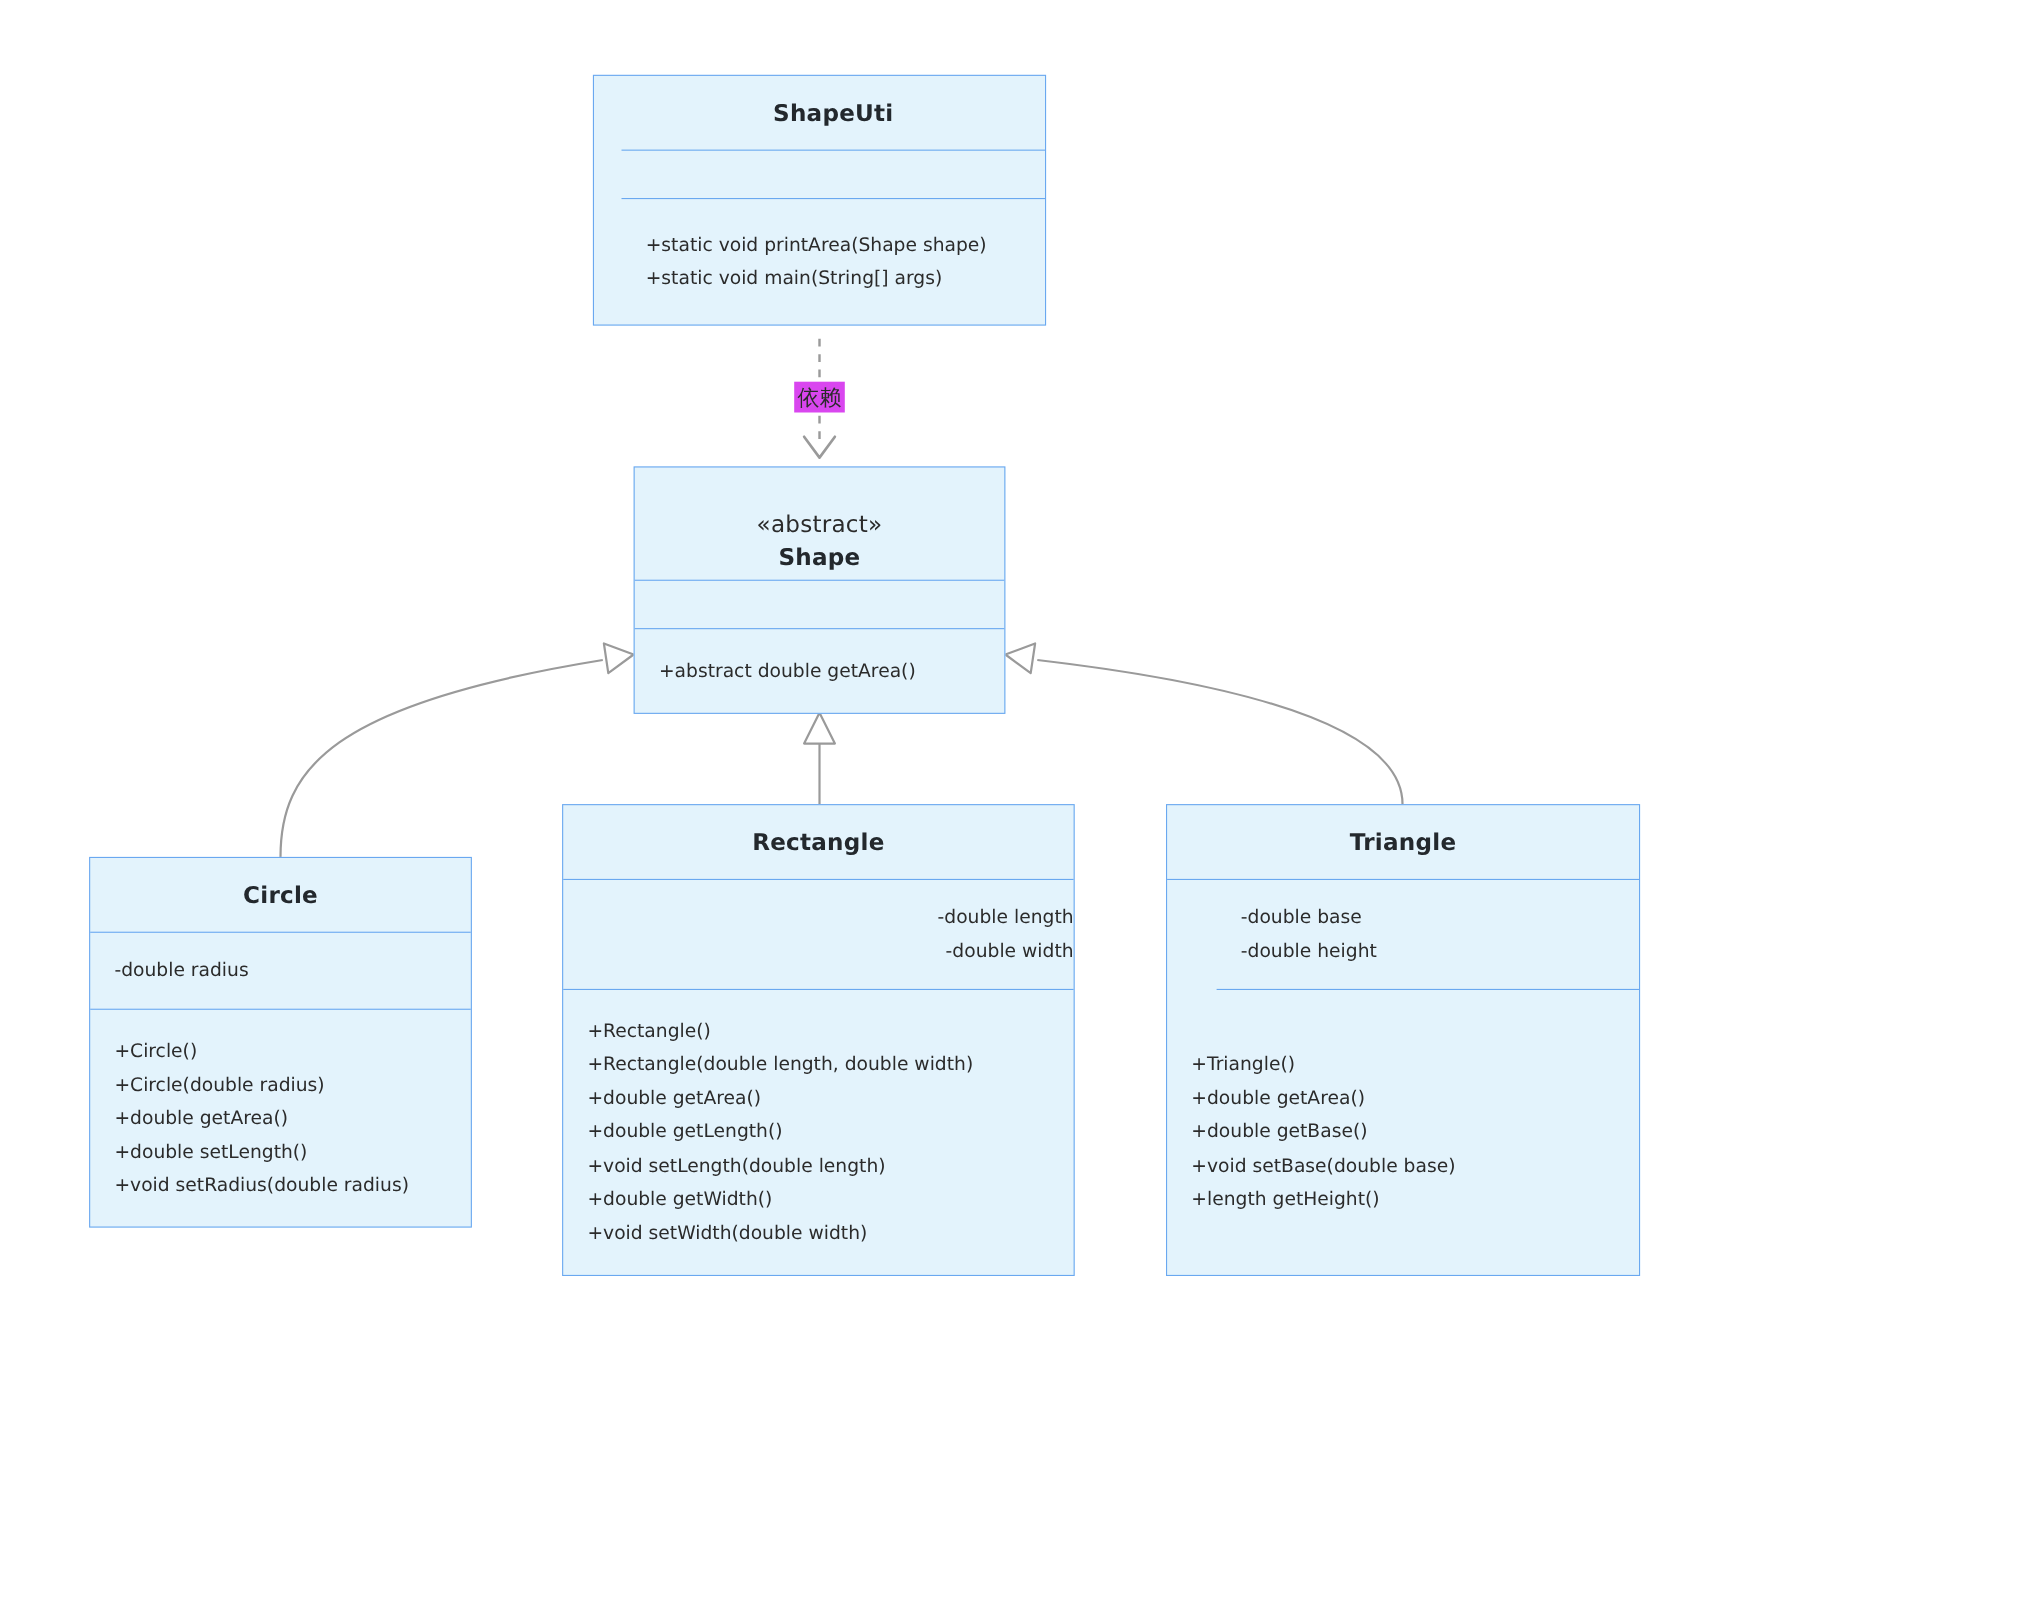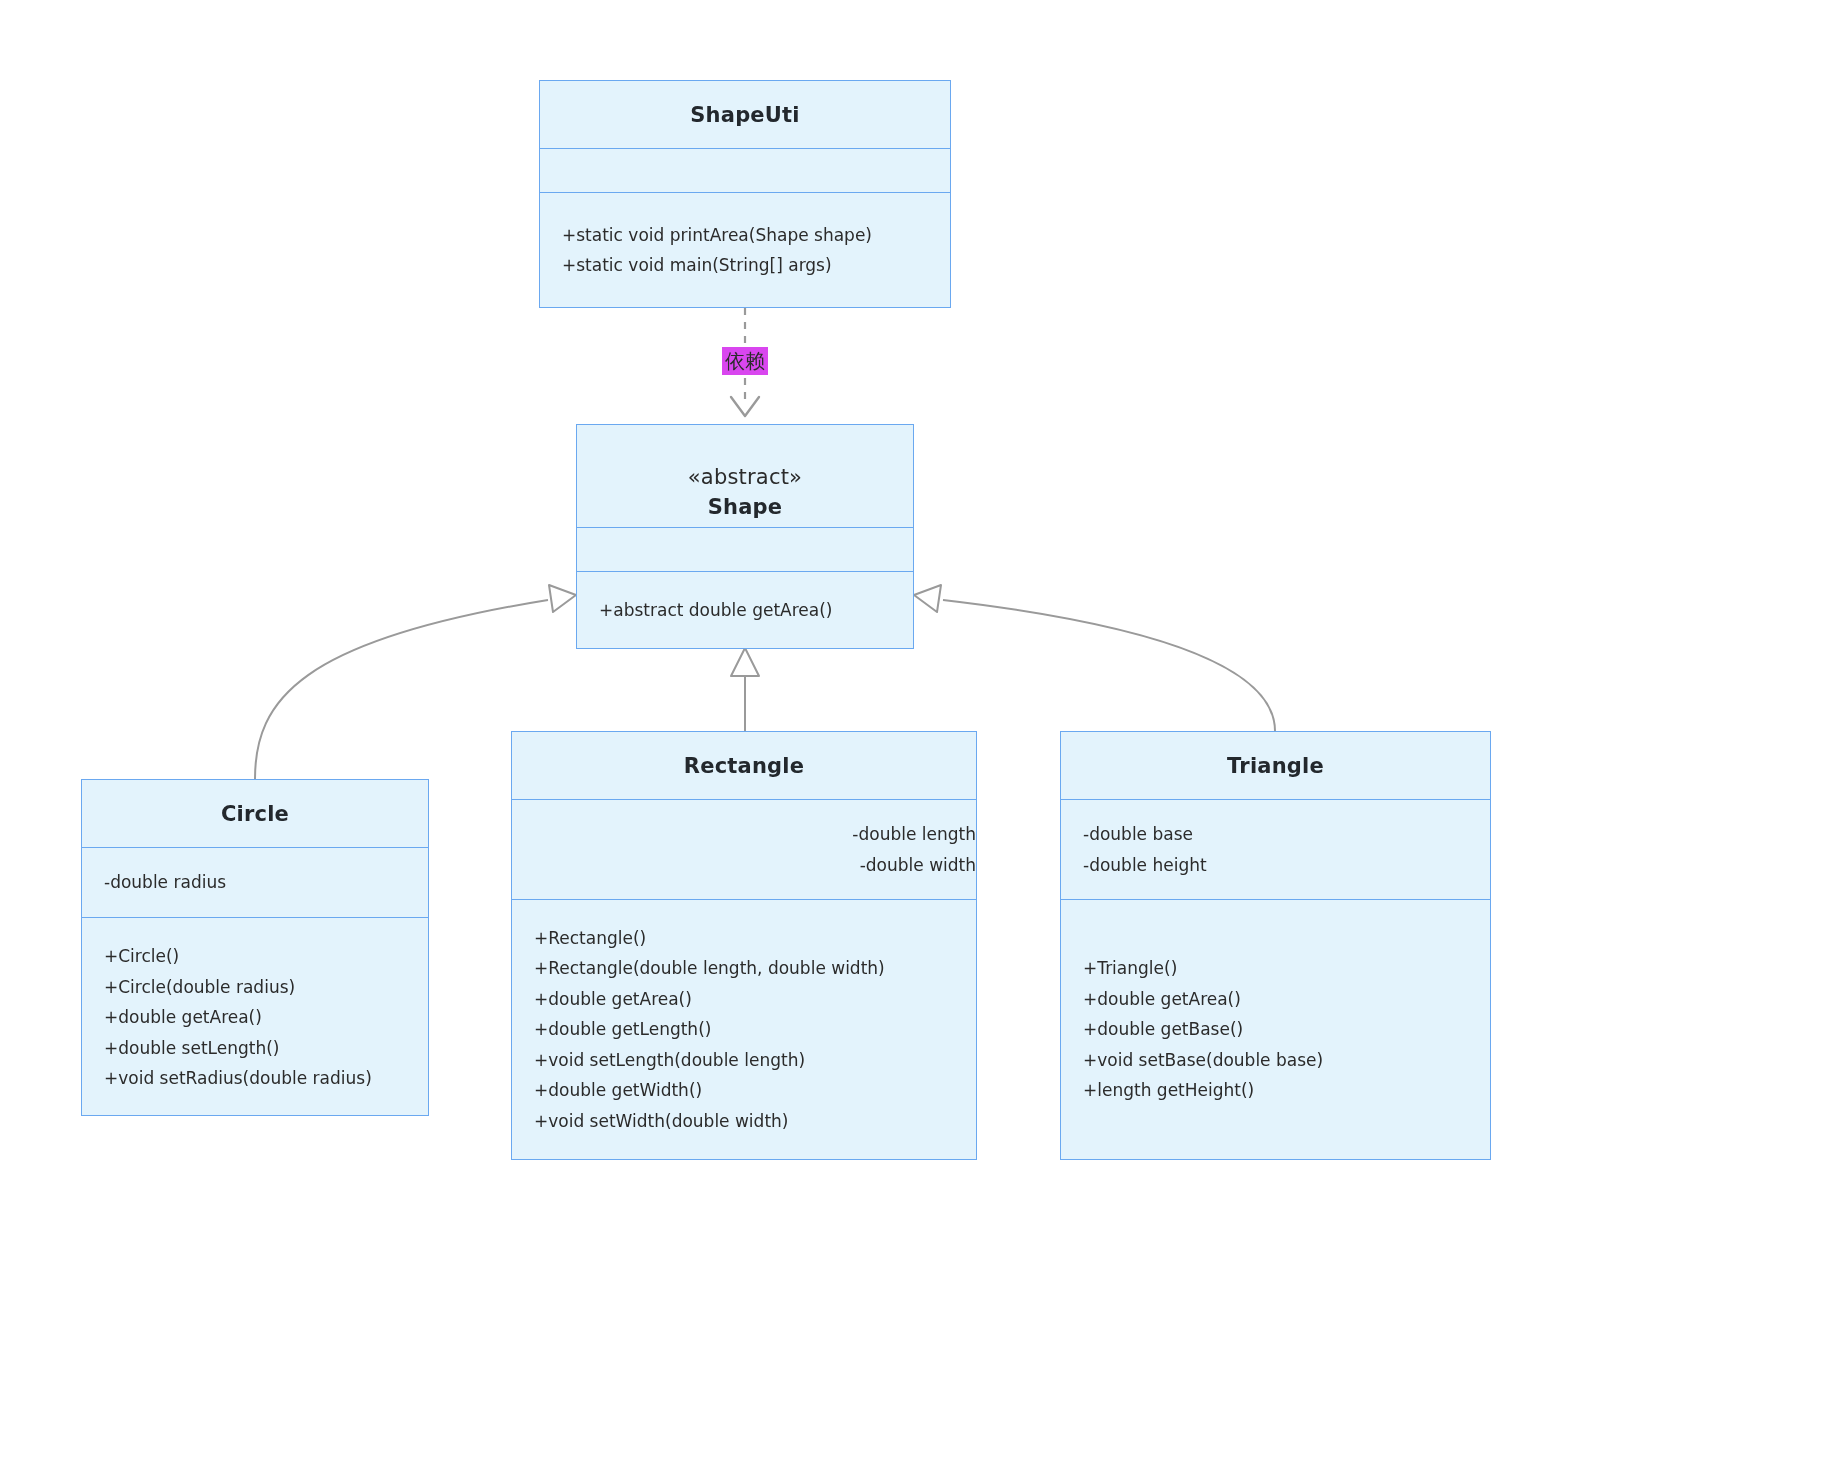--- a/index.html
+++ b/index.html
@@ -111,21 +111,21 @@
       <path d="M255 779 C255 700 300 640 548 600" fill="none" stroke="#9a9a9a" stroke-width="2"></path>
       <path d="M576 595 L549 585 L553 612 Z" fill="#ffffff" stroke="#9a9a9a" stroke-width="2" stroke-linejoin="round"></path>
     </g>
 
     <g>
       <path d="M1275 731 C1275 680 1200 630 943 600" fill="none" stroke="#9a9a9a" stroke-width="2"></path>
       <path d="M914 595 L941 585 L937 612 Z" fill="#ffffff" stroke="#9a9a9a" stroke-width="2" stroke-linejoin="round"></path>
     </g>
   </svg>
 
-  <div class="uml-class" style="left:539px; top:80px; width:412px; height:228px;">
+  <div class="uml-class" style="left:539px; top:68px; width:412px; height:228px;padding-left:25px;">
     <div class="compartment name-comp" style="height:68px;">
       <div class="class-name">ShapeUti</div>
     </div>
     <div class="compartment empty-comp" style="height:44px;"></div>
     <div class="compartment members" style="height:114px;">
       <div class="member">+static void printArea(Shape shape)</div>
       <div class="member">+static void main(String[] args)</div>
     </div>
   </div>
 
@@ -174,21 +174,21 @@
       <div class="member">+void setLength(double length)</div>
       <div class="member">+double getWidth()</div>
       <div class="member">+void setWidth(double width)</div>
     </div>
   </div>
 
   <div class="uml-class" style="left:1060px; top:731px; width:431px; height:429px;">
     <div class="compartment name-comp" style="height:68px;">
       <div class="class-name">Triangle</div>
     </div>
-    <div class="compartment members" style="height:100px;">
+    <div class="compartment members" style="height:100px;margin-left:45px;">
       <div class="member">-double base</div>
       <div class="member">-double height</div>
     </div>
     <div class="compartment members" style="height:259px;">
       <div class="member">+Triangle()</div>
       <div class="member">+double getArea()</div>
       <div class="member">+double getBase()</div>
       <div class="member">+void setBase(double base)</div>
       <div class="member">+length getHeight()</div>
     </div>

